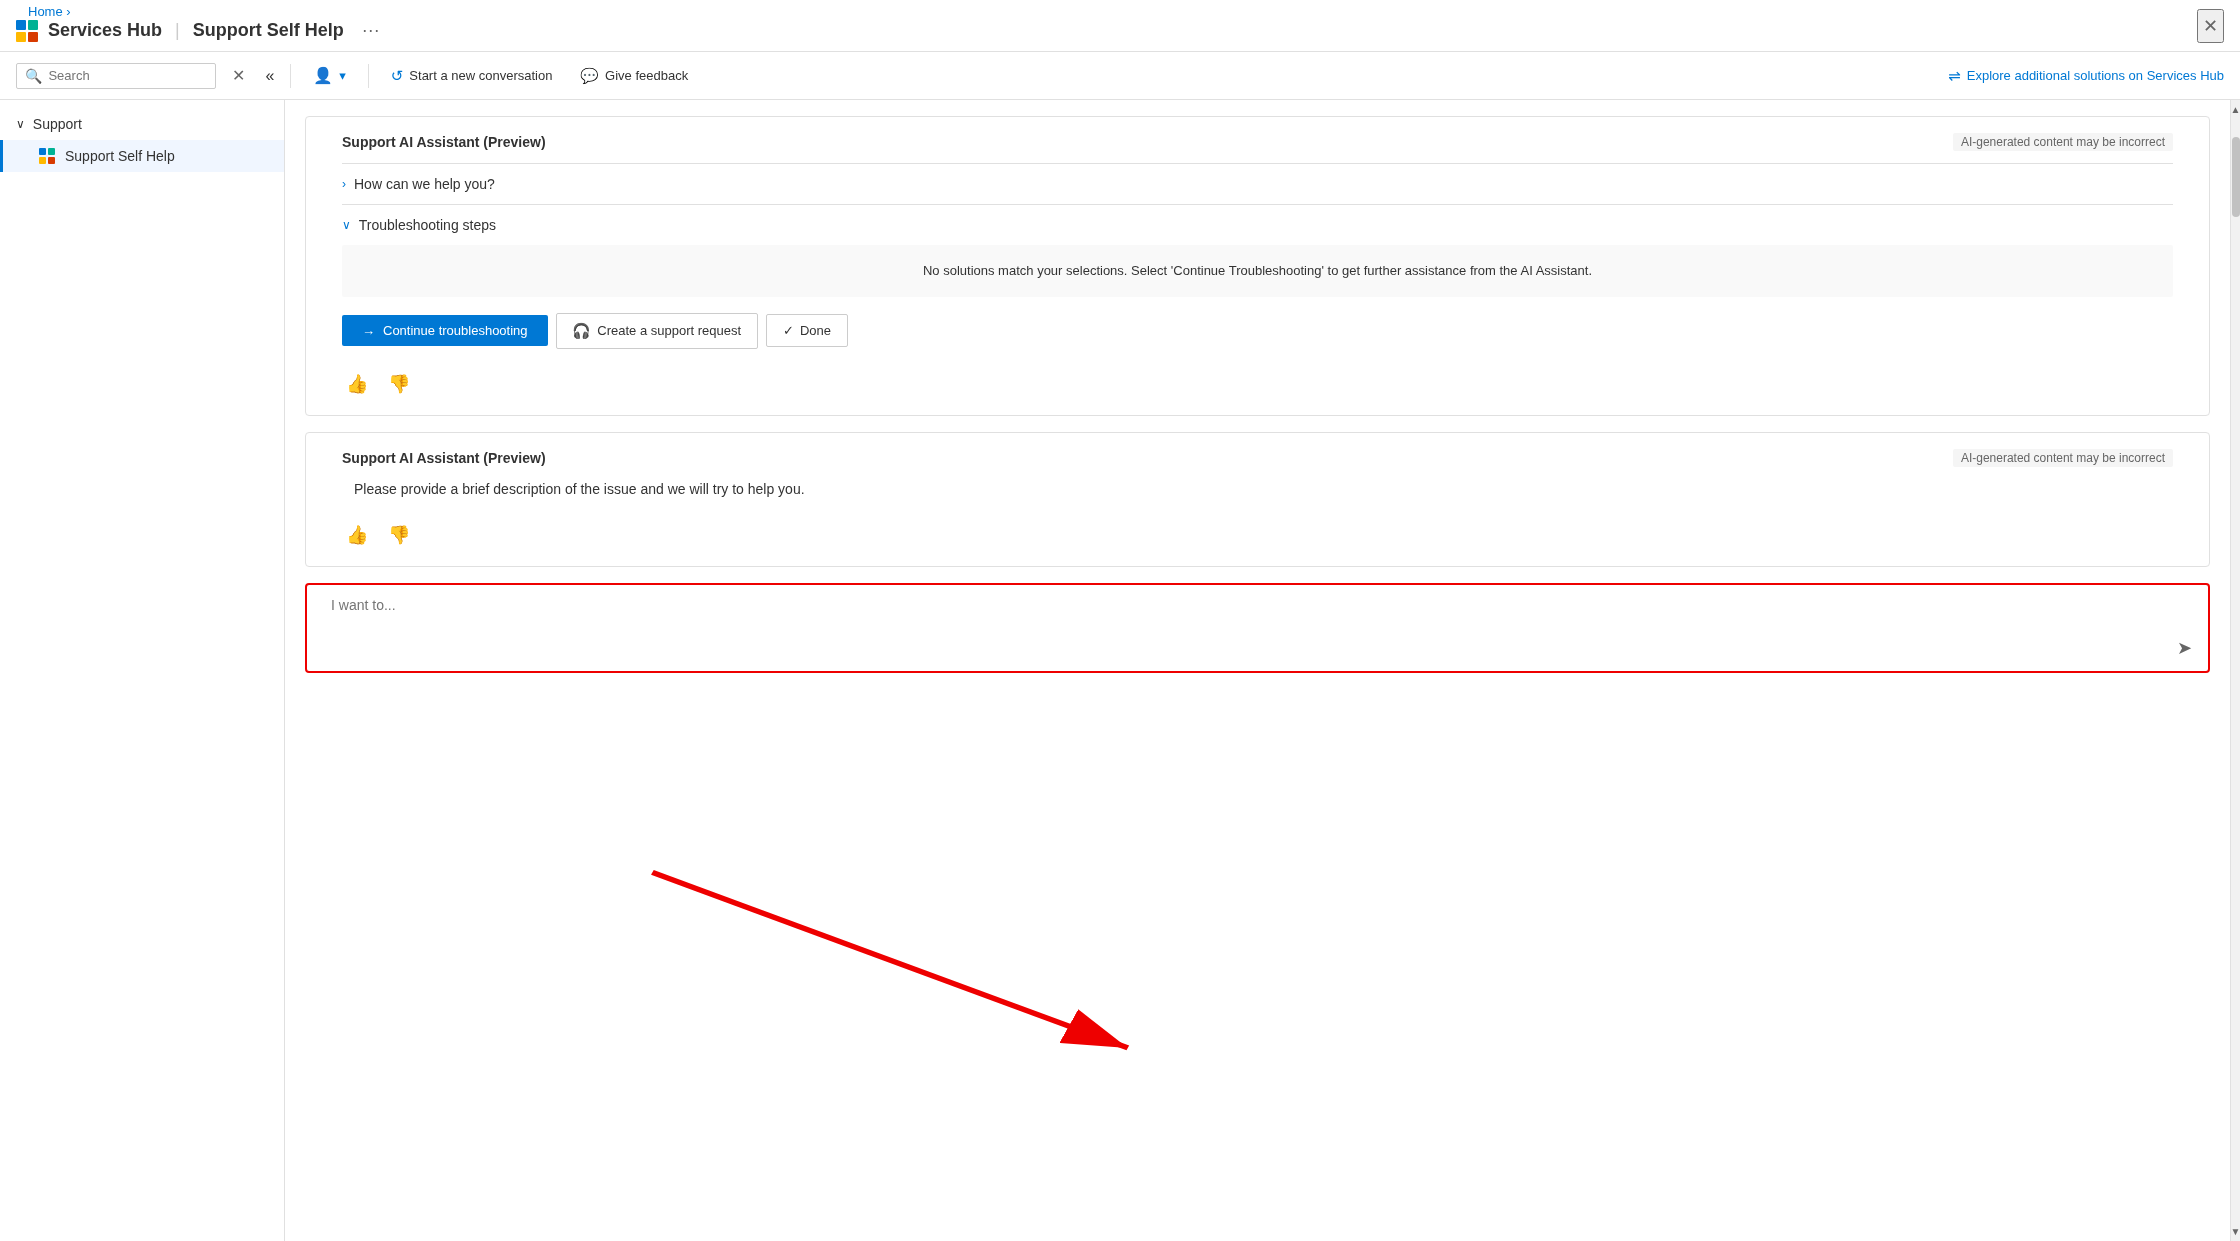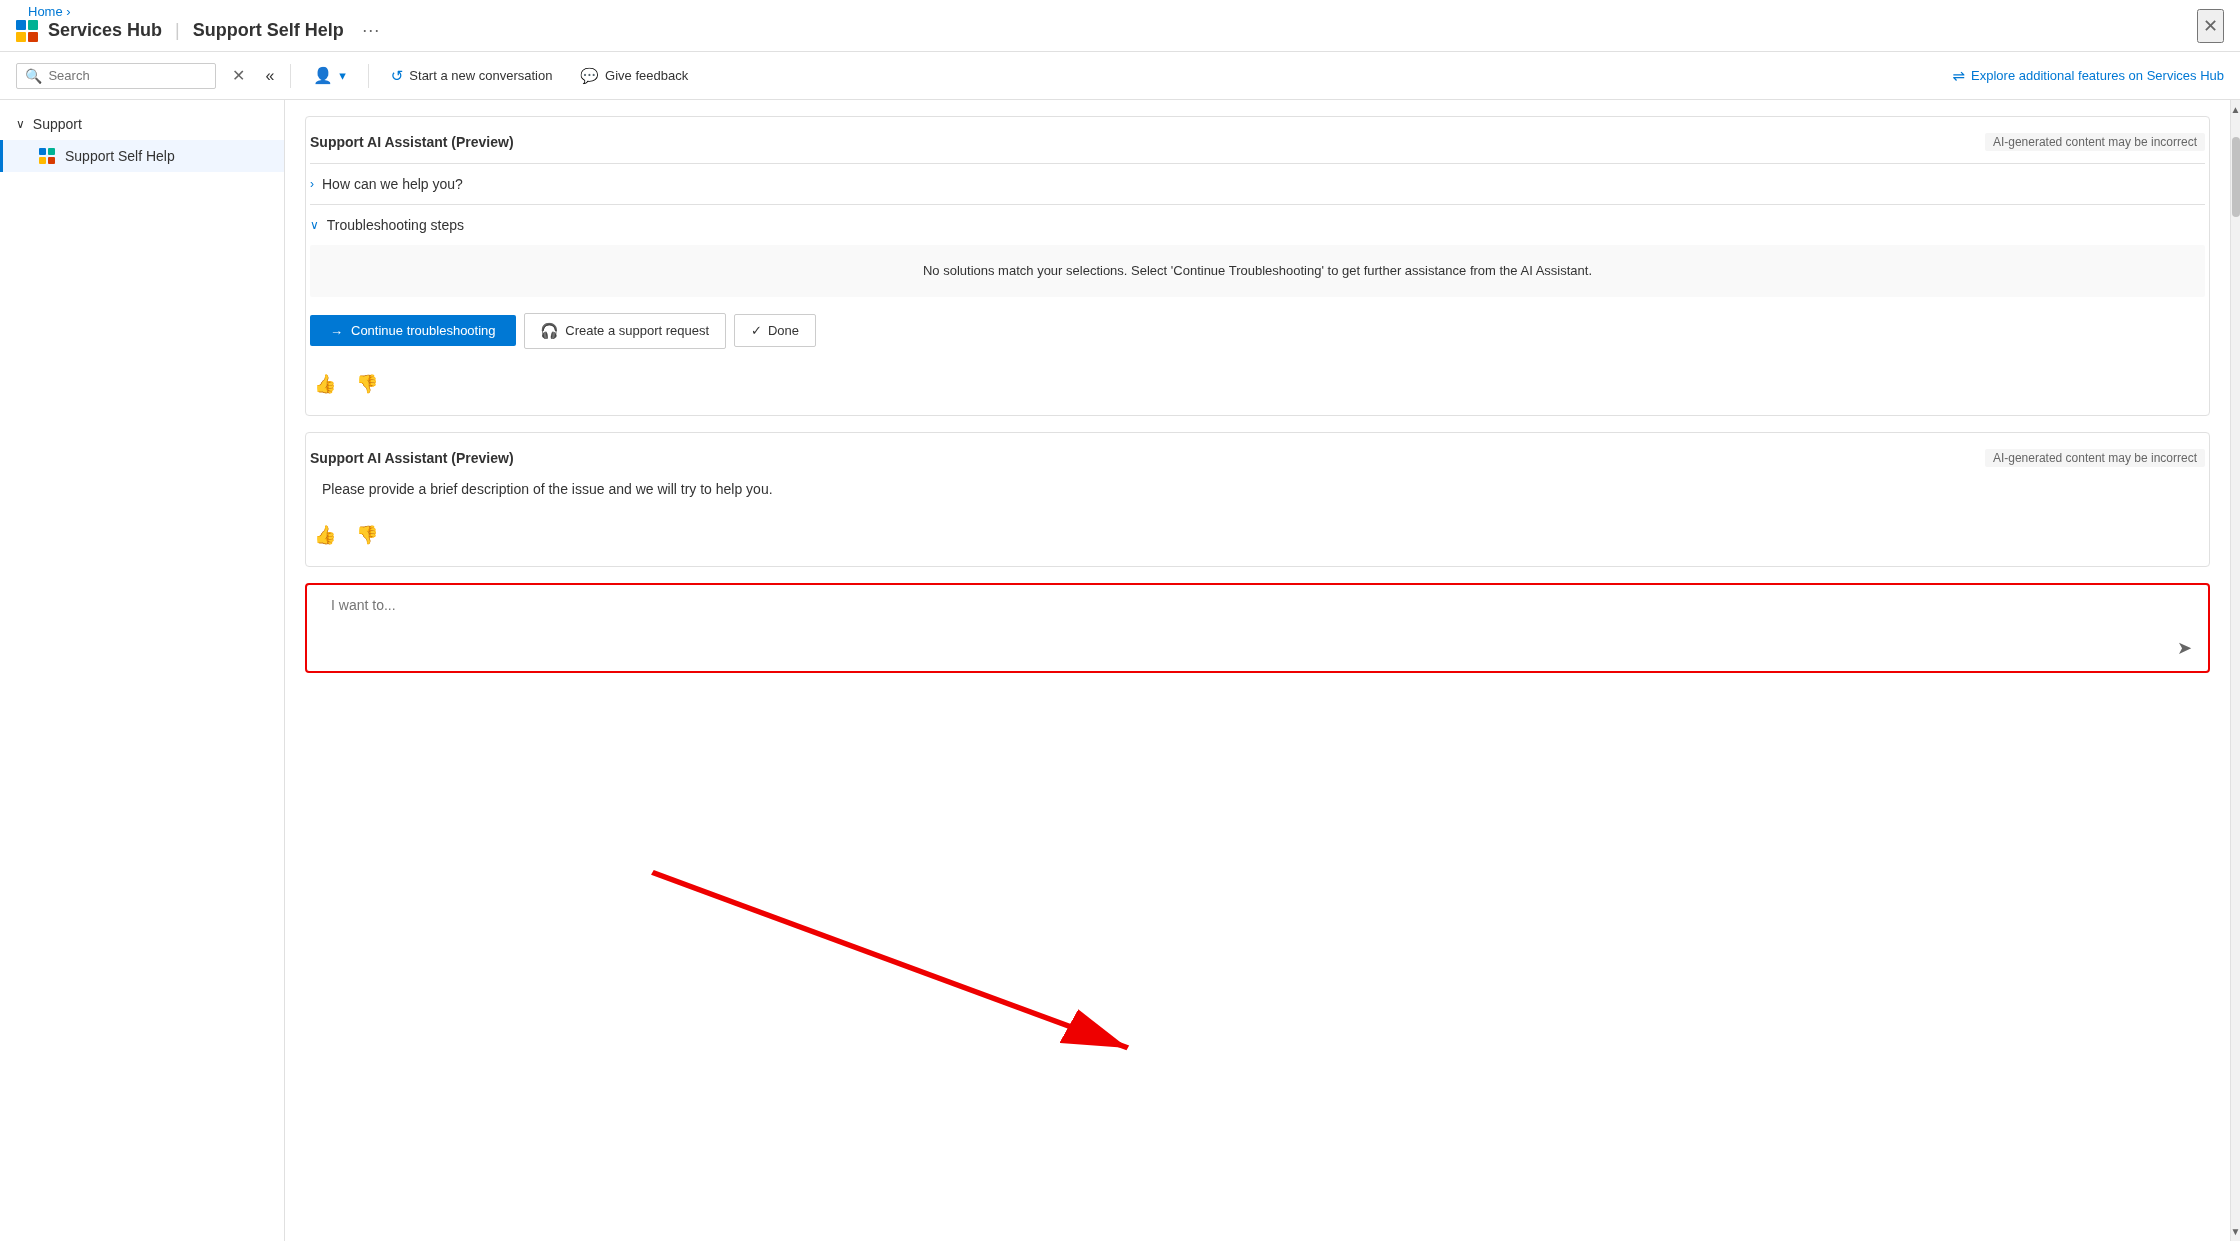--- a/index.html
+++ b/index.html
@@ -67,21 +67,21 @@
     .sidebar-item-icon span:nth-child(4) { background: #d83b01; }
 
     
     .content-area { flex: 1; overflow-y: auto; padding: 16px 20px; background: #fff; position: relative; }
     .content-area::-webkit-scrollbar { width: 8px; }
     .content-area::-webkit-scrollbar-track { background: #f1f1f1; }
     .content-area::-webkit-scrollbar-thumb { background: #c1c1c1; border-radius: 4px; }
 
     
     .card {
-      border: 1px solid #e0e0e0; border-radius: 4px; padding: 16px 4px;
+      border: 1px solid #e0e0e0; border-radius: 4px; padding: 16px 36px;
       margin-bottom: 16px; background: #fff;
     }
     .card-header { display: flex; justify-content: space-between; align-items: center; margin-bottom: 12px; }
     .card-title { font-size: 14px; font-weight: 600; color: #333; }
     .ai-badge { font-size: 12px; color: #666; background: #f5f5f5; padding: 2px 8px; border-radius: 2px; }
 
     
     .accordion-item { border-top: 1px solid #e0e0e0; margin-top: 8px; padding-top: 8px; }
     .accordion-header { display: flex; align-items: center; gap: 8px; cursor: pointer; font-size: 14px; font-weight: 500; color: #333; padding: 4px 0; }
     .accordion-icon { color: #0078d4; font-size: 12px; }
@@ -184,21 +184,21 @@
   <button class="toolbar-btn">
     <span style="color:#0078d4; font-size:15px;">↺</span>
     <span>Start a new conversation</span>
   </button>
   <button class="toolbar-btn">
     <span style="color:#0078d4; font-size:15px;">💬</span>
     <span>Give feedback</span>
   </button>
   <div class="toolbar-right">
     <span style="font-size:15px;">⇌</span>
-    <span>Explore additional features on Services Hub</span>
+    <span>Explore additional solutions on Services Hub</span>
   </div>
 </div>
 
 <div class="main-layout">
 
   <div class="sidebar">
     <div class="sidebar-group-header">
       <span style="font-size:12px;">∨</span>
       <span>Support</span>
     </div>

